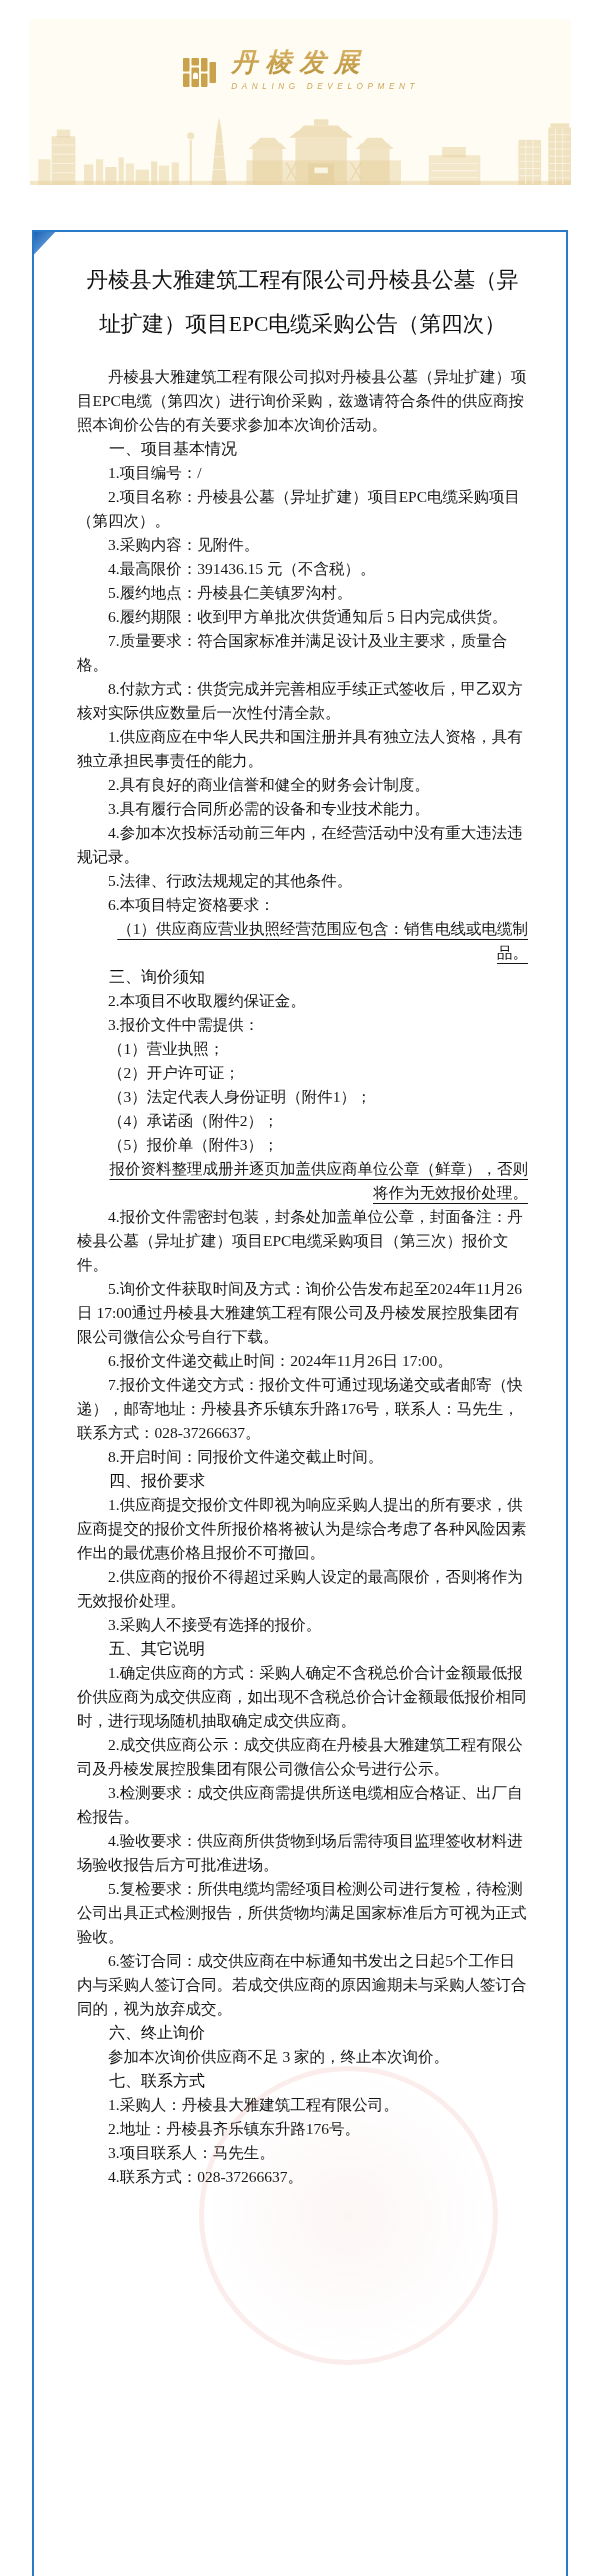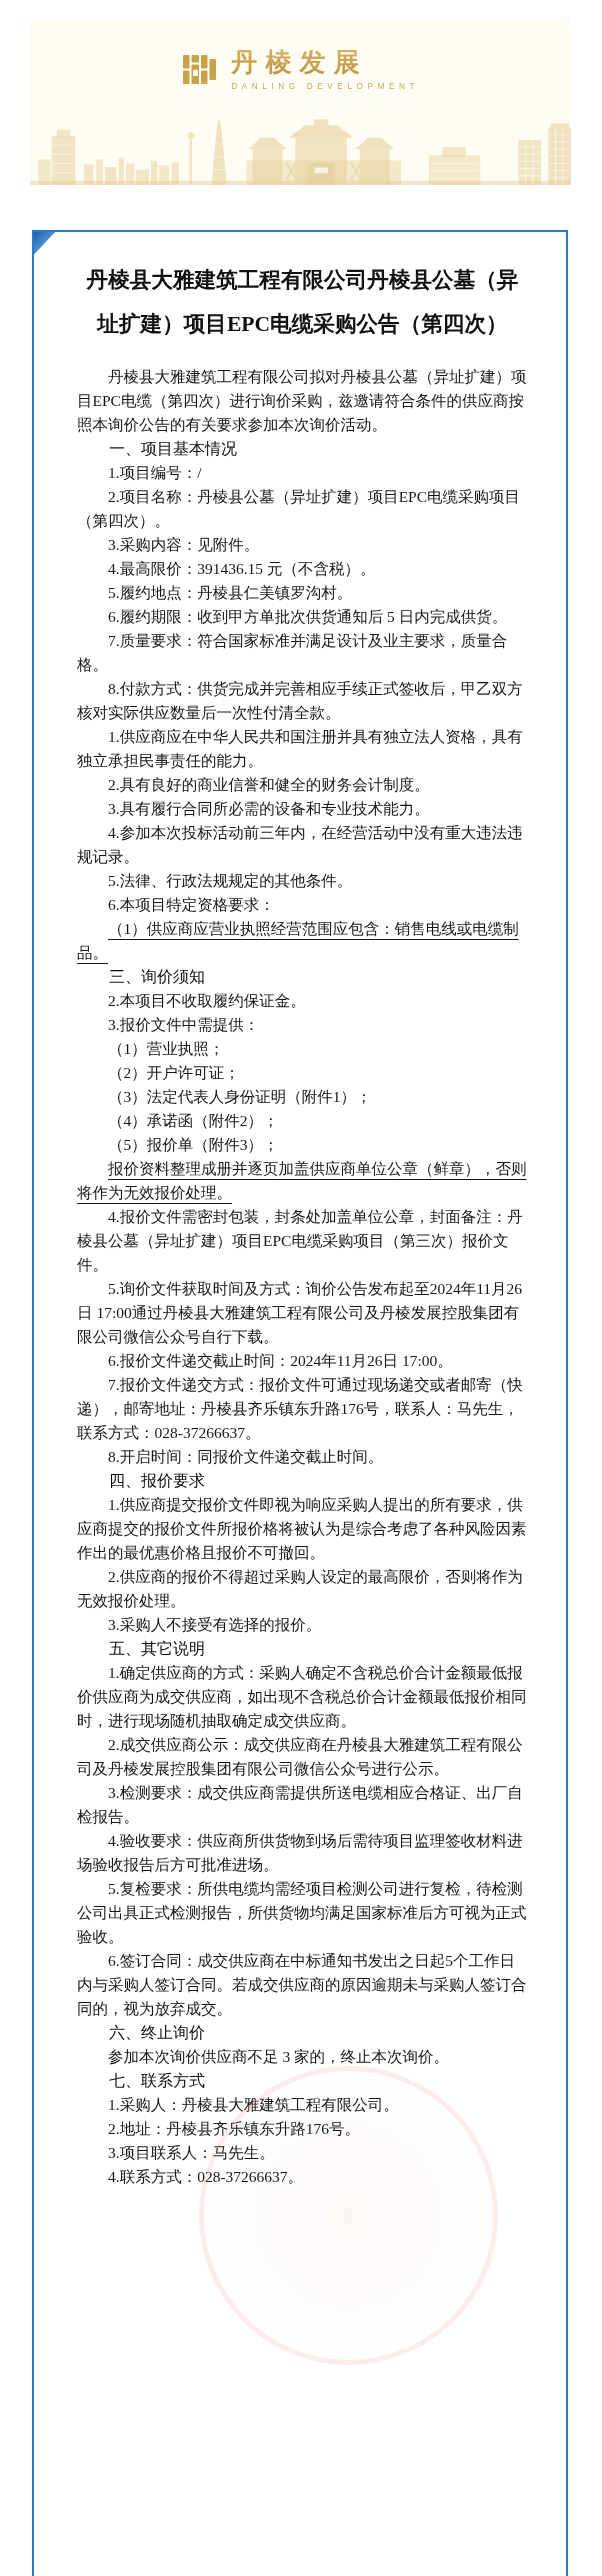--- a/index.html
+++ b/index.html
@@ -7,21 +7,21 @@
     width:603px;height:3360px;position:relative;background:#ffffff;
     font-family:"Liberation Serif", serif;color:#161616;
   }
   
   .masthead{
     position:absolute;left:30px;top:19px;width:541px;height:166px;
     background:#FFFDF3;overflow:hidden;
   }
   .logo-row{
     position:absolute;top:30px;left:0;width:100%;
-    display:flex;justify-content:center;align-items:center;gap:13.4px;
+    display:flex;justify-content:center;align-items:flex-end;gap:13.4px;font-style:italic;
   }
   .logo-mark{width:36px;height:36px;flex:0 0 auto;}
   .logo-cn{
     font-family:"Liberation Serif",serif;font-weight:700;font-size:26px;
     letter-spacing:8.2px;color:#C9A24B;line-height:1.1;
     background:linear-gradient(180deg,#D8B265,#B8913C);
     -webkit-background-clip:text;background-clip:text;-webkit-text-fill-color:transparent;
   }
   .logo-en{
     font-family:"Liberation Sans",sans-serif;font-size:8.2px;letter-spacing:4.6px;
@@ -34,29 +34,29 @@
     box-sizing:border-box;border:2.6px solid #2B7AC9;background:#fff;
     padding:24px 38px 20.6px 43px;overflow:hidden;
   }
   .tri-tl{
     position:absolute;left:-2.6px;top:-9.8px;width:33px;height:35px;
     clip-path:polygon(0 0,100% 0,0 100%);
     background:linear-gradient(135deg,#0E57AC 10%,#82B9EF 85%);
   }
   .title{
     margin:2.1px 0 18.5px;text-align:center;
-    font-size:21.6px;line-height:44px;font-weight:700;color:#101010;
+    font-size:21.6px;line-height:44px;font-weight:400;color:#101010;
     font-family:"Liberation Serif",serif;
   }
   .para{margin:0;font-size:15.5px;line-height:24px;text-indent:2em;}
   .p-head{
     font-family:"Liberation Sans",sans-serif;font-weight:400;font-size:16px;
     color:#0d0d0d;
   }
-  .p-u{text-decoration:underline;text-decoration-thickness:1px;text-underline-offset:4.6px;}
+  .p-u{text-decoration:underline;text-decoration-thickness:1px;text-underline-offset:4.6px;text-align:right;}
   
   .watermark{
     position:absolute;left:165px;top:1834px;width:289px;height:289px;border-radius:50%;
     border:5.2px solid rgba(205,75,62,.10);
     background:radial-gradient(circle, rgba(205,75,62,.05), transparent 70%);
     pointer-events:none;
   }
 </style>
 </head>
 <body>

